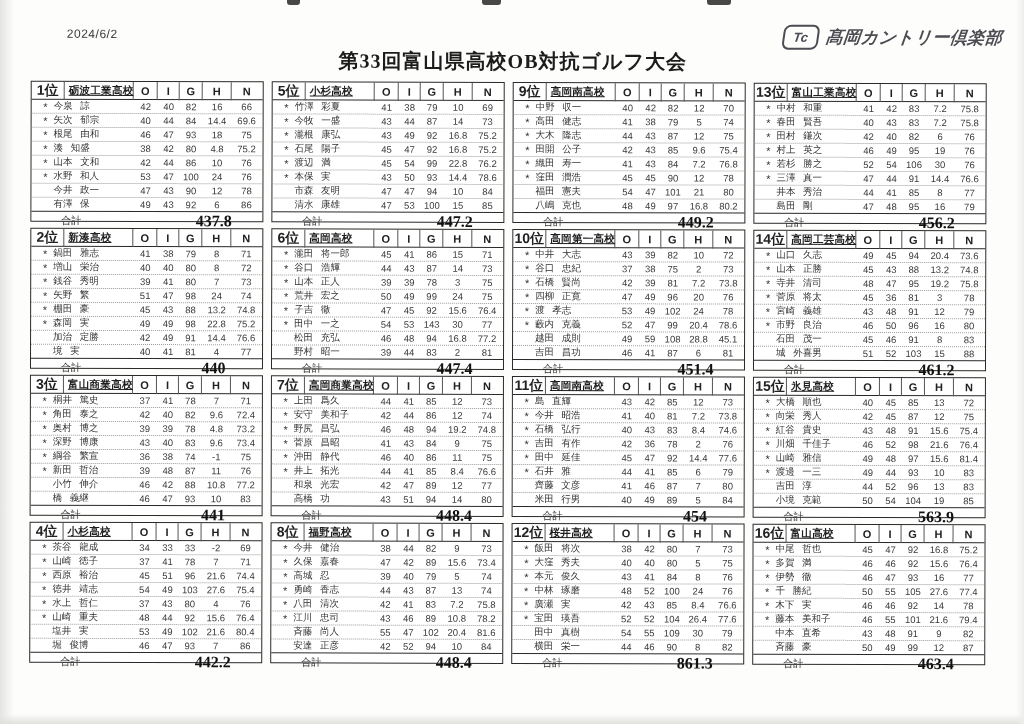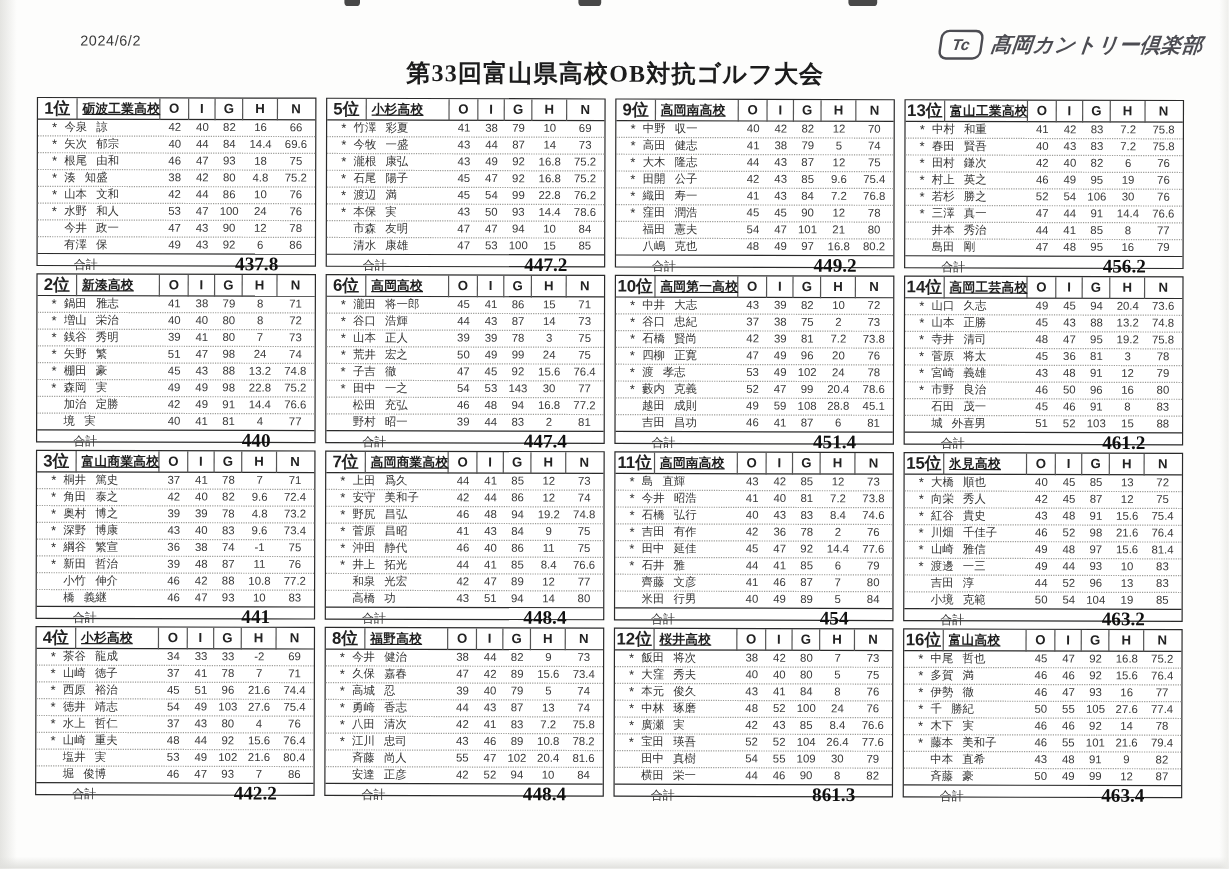--- a/index.html
+++ b/index.html
@@ -1415,21 +1415,21 @@
             <div class="pname">小境 克範</div>
             <div class="sc">50</div>
             <div class="sc">54</div>
             <div class="sc">104</div>
             <div class="sc">19</div>
             <div class="sc">85</div>
           </div>
         </div>
     <div class="trow">
       <div class="tlabel">合計</div>
-      <div class="tvalue">463.2</div>
+      <div class="tvalue">563.9</div>
     </div>
   </div>
 
   <div class="rtable">
     <div class="thead">
       <div class="rank">16位</div>
       <div class="school">富山高校</div>
     <div class="colhead">O</div>
           <div class="colhead">I</div>
           <div class="colhead">G</div>

